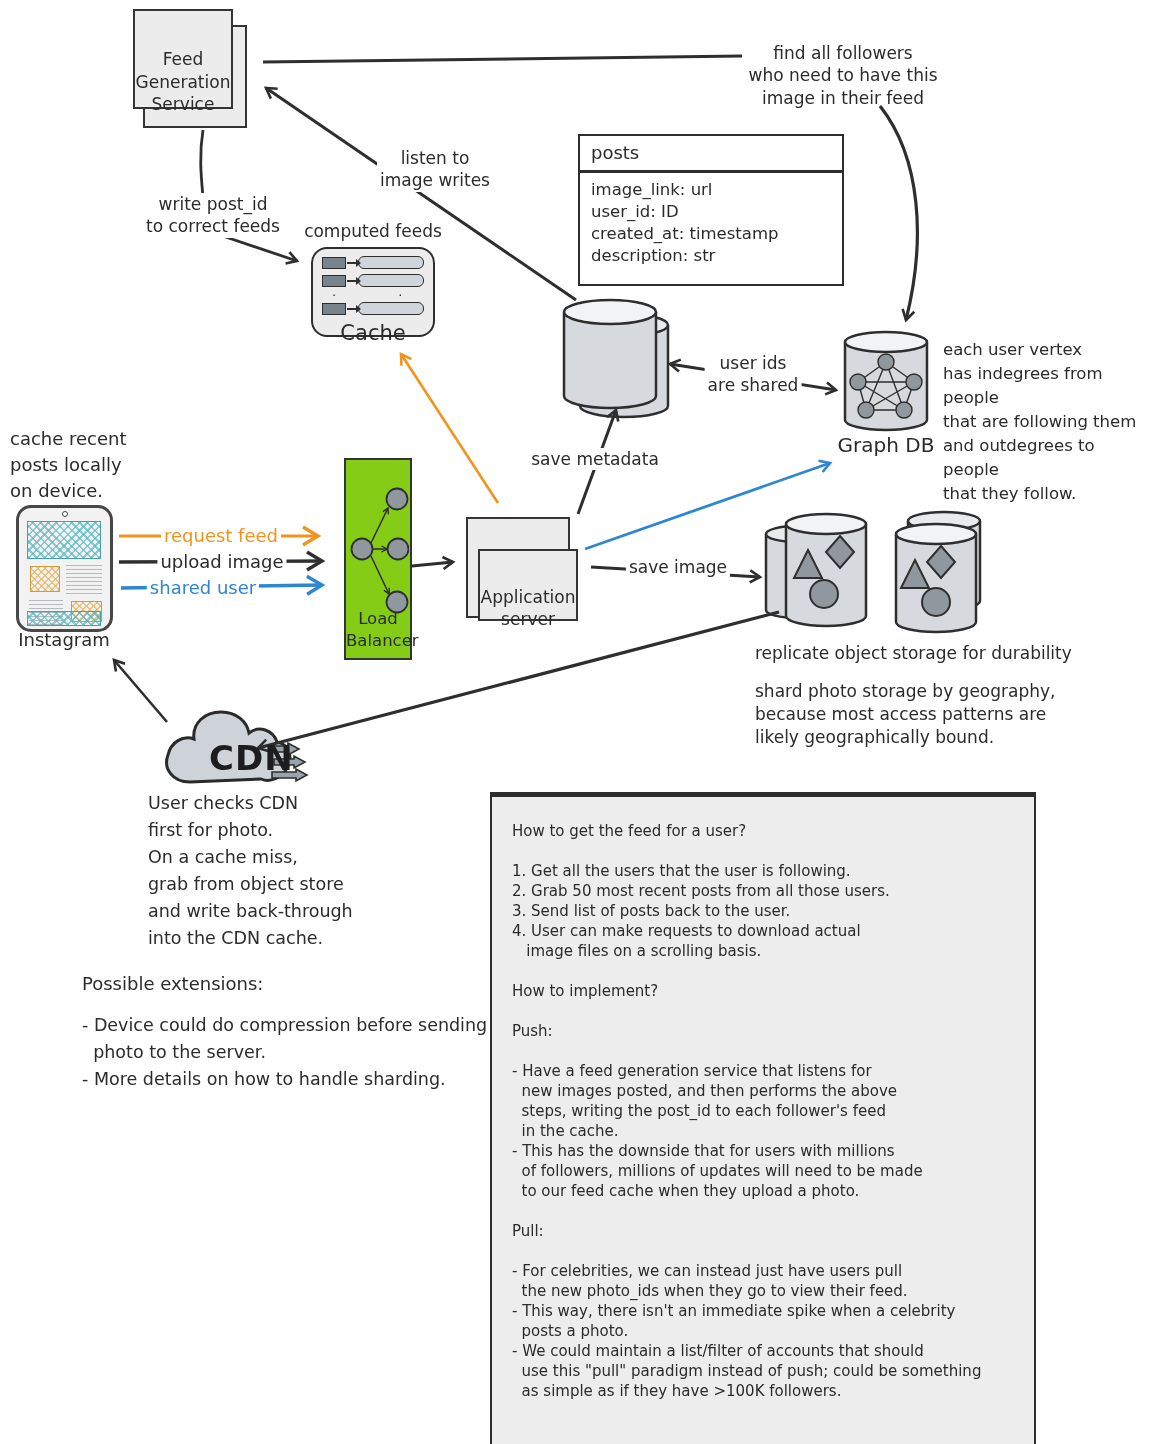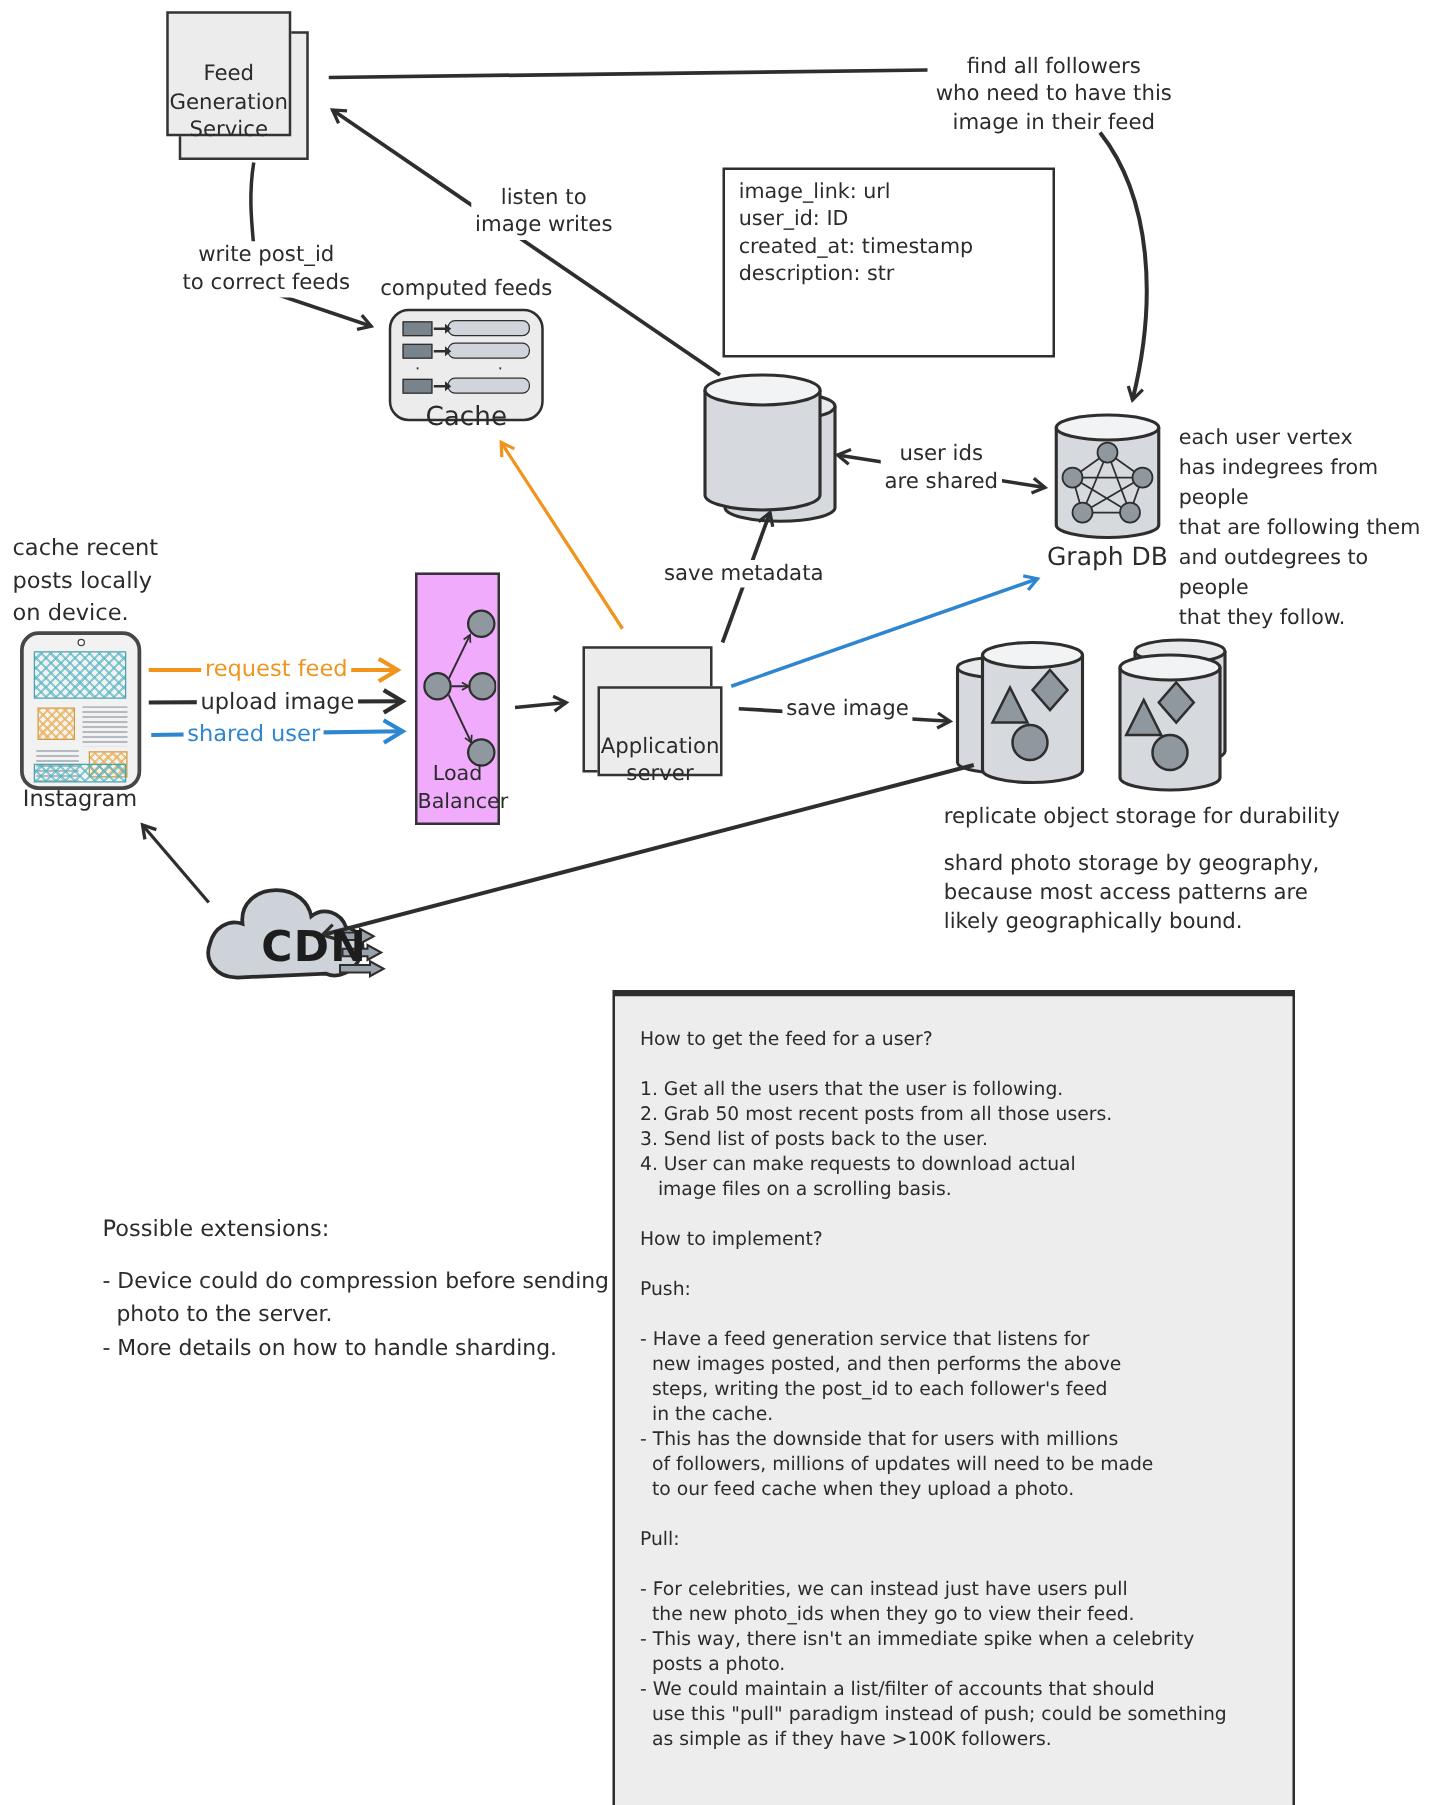--- a/index.html
+++ b/index.html
@@ -27,21 +27,21 @@
   .ckey{width:24px;height:12px;background:#79838c;border:1.5px solid #2e2e2e;box-sizing:border-box;}
   .carr{width:10px;height:2px;background:#2e2e2e;margin:0 1px;position:relative;}
   .carr::after{content:"";position:absolute;right:-4px;top:-3px;border-left:5px solid #2e2e2e;
                border-top:4px solid transparent;border-bottom:4px solid transparent;}
   .cval{flex:1;height:13px;background:#cfd5da;border:1.5px solid #2e2e2e;border-radius:6px;box-sizing:border-box;}
   .cdots{height:10px;font-size:13px;line-height:8px;color:#2b2b2b;display:flex;}
   .cdots span:first-child{margin-left:10px;}
   .cdots span:last-child{margin-left:62px;}
   .cachelabel{text-align:center;font-size:21px;margin-top:1px;}
   
-  .lbbox{position:absolute;left:332px;top:458px;width:68px;height:202px;background:#f0abfc;
+  .lbbox{position:absolute;left:344px;top:458px;width:68px;height:202px;background:#84cc16;
          border:2.5px solid #343434;box-sizing:border-box;}
   .lblabel{position:absolute;left:0;bottom:6px;width:100%;text-align:center;font-size:16.5px;}
   
   .phone{position:absolute;left:16px;top:505px;width:97px;height:127px;background:#f2f2f2;
          border:3.5px solid #474747;border-radius:15px;box-sizing:border-box;}
   .phone .cam{position:absolute;top:3px;left:50%;transform:translateX(-50%);width:6px;height:6px;
               border:1.5px solid #444;border-radius:50%;background:#fff;box-sizing:border-box;}
   .hatch-teal{position:absolute;border:1.5px solid #49a3ae;box-sizing:border-box;
     background-image:repeating-linear-gradient(45deg,rgba(84,182,194,.65) 0 1.8px,transparent 1.8px 5.5px),
                      repeating-linear-gradient(-45deg,rgba(84,182,194,.65) 0 1.8px,transparent 1.8px 5.5px);}
@@ -191,20 +191,21 @@
   </svg>
 
   <div class="abs stack-back" style="left:143px;top:25px;width:100px;height:99px;"></div>
   <div class="box" style="left:133px;top:9px;width:100px;height:100px;">
     <div class="boxlabel hand">Feed
 Generation
 Service</div>
   </div>
 
   <div class="ptable">
+    <div class="phead hand">posts</div>
     <div class="prows">
       <div class="prow hand">image_link: url</div>
       <div class="prow hand">user_id: ID</div>
       <div class="prow hand">created_at: timestamp</div>
       <div class="prow hand">description: str</div>
     </div>
   </div>
 
   <div class="abs hand ctr" style="left:373px;top:220px;font-size:17px;">computed feeds</div>
   <div class="cachebox">
@@ -287,20 +288,26 @@
   <div class="abs hand ctr wbg" style="left:595px;top:448px;font-size:17px;">save metadata</div>
   <div class="abs hand ctr wbg" style="left:678px;top:556px;font-size:17px;">save image</div>
   <div class="abs hand ctr wbg orange" style="left:221px;top:524px;font-size:18px;">request feed</div>
   <div class="abs hand ctr wbg" style="left:222px;top:550px;font-size:18px;">upload image</div>
   <div class="abs hand ctr wbg blue" style="left:203px;top:576px;font-size:18px;">shared user</div>
   <div class="abs hand" style="left:755px;top:680px;font-size:17px;line-height:23px;">shard photo storage by geography,
 because most access patterns are
 likely geographically bound.</div>
   <div class="abs hand" style="left:755px;top:642px;font-size:17px;">replicate object storage for durability</div>
   <div class="abs cdnword" style="left:209px;top:738px;">CDN</div>
+  <div class="abs hand" style="left:148px;top:790px;font-size:17.5px;line-height:27px;">User checks CDN
+first for photo.
+On a cache miss,
+grab from object store
+and write back-through
+into the CDN cache.</div>
   <div class="abs hand" style="left:82px;top:972px;font-size:18px;">Possible extensions:</div>
   <div class="abs hand" style="left:82px;top:1012px;font-size:17.5px;line-height:27px;">- Device could do compression before sending
   photo to the server.
 - More details on how to handle sharding.</div>
 
   <div class="notes">
     <div class="body hand">How to get the feed for a user?
 
 1. Get all the users that the user is following.
 2. Grab 50 most recent posts from all those users.

